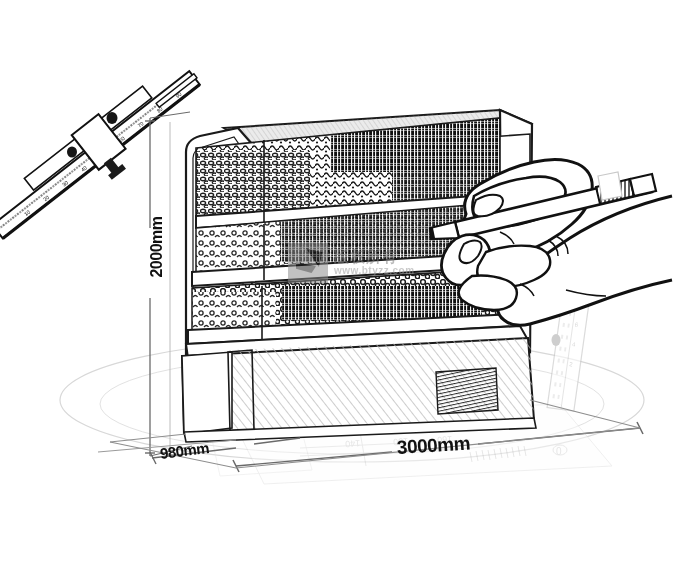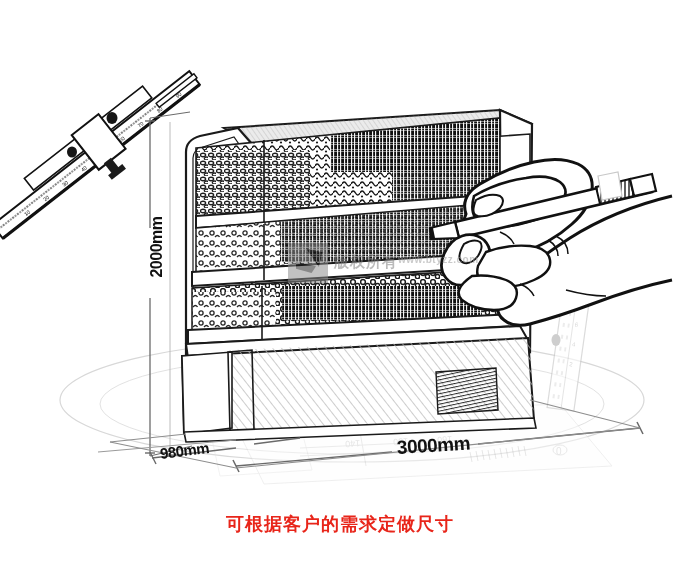--- a/index.html
+++ b/index.html
@@ -93,21 +93,21 @@
   #watermark .wm-mark::after {
     content: "";
     position: absolute;
     left: 8px; top: 19px;
     width: 20px; height: 11px;
     background: #1c1c1c;
     clip-path: polygon(0 0, 100% 38%, 78% 100%, 0 62%);
   }
   #watermark .wm-text {
     display: flex;
-    flex-direction: row;
+    flex-direction: column;
     justify-content: center;
     line-height: 1.05;
   }
   #watermark .wm-title {
     font-size: 15px;
     font-weight: 700;
     color: #7e7e7e;
     font-family: "DejaVu Sans", "Liberation Sans", sans-serif;
     letter-spacing: 1px;
   }
@@ -409,15 +409,14 @@
   <div class="dim-label" id="label-width">3000mm</div>
 
   <div id="watermark">
     <div class="wm-mark"></div>
     <div class="wm-text">
       <div class="wm-title">版权所有</div>
       <div class="wm-url">www.btyzz.com</div>
     </div>
   </div>
 
-  <div id="caption" style="color: rgb(232, 37, 26);">可根据客户的需求定做尺寸</div>
 
 </div>
 
 </body></html>

